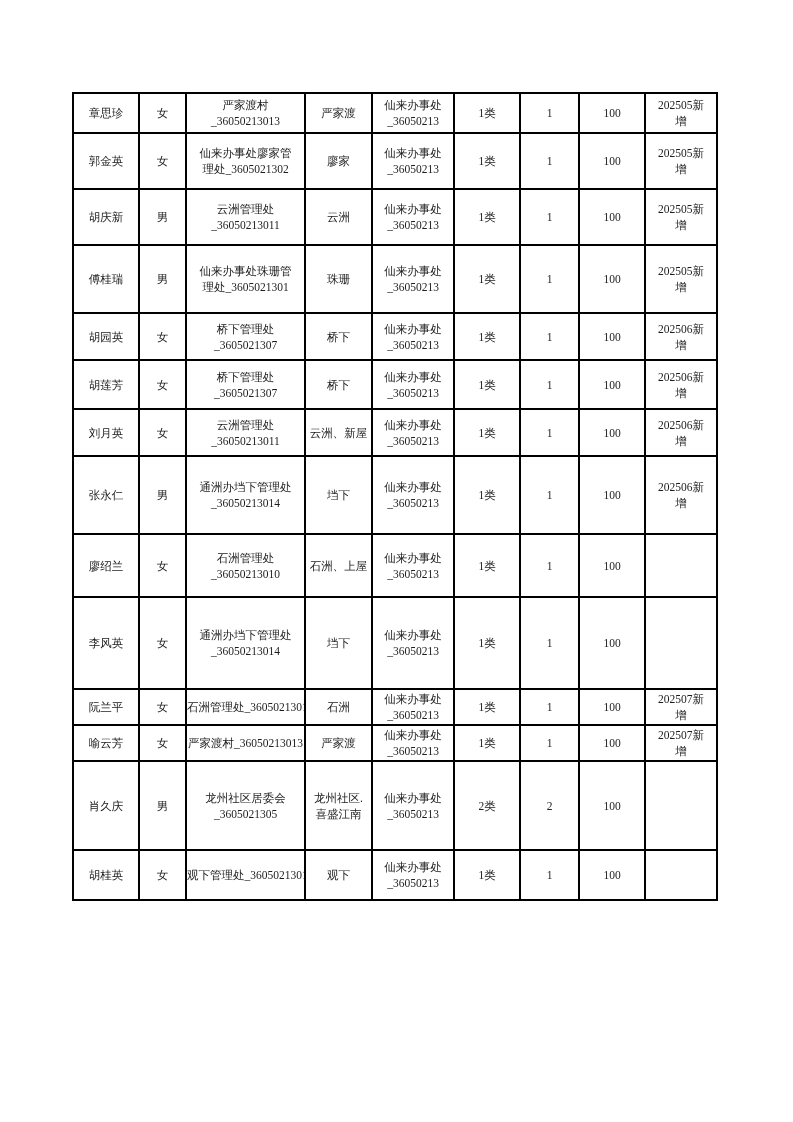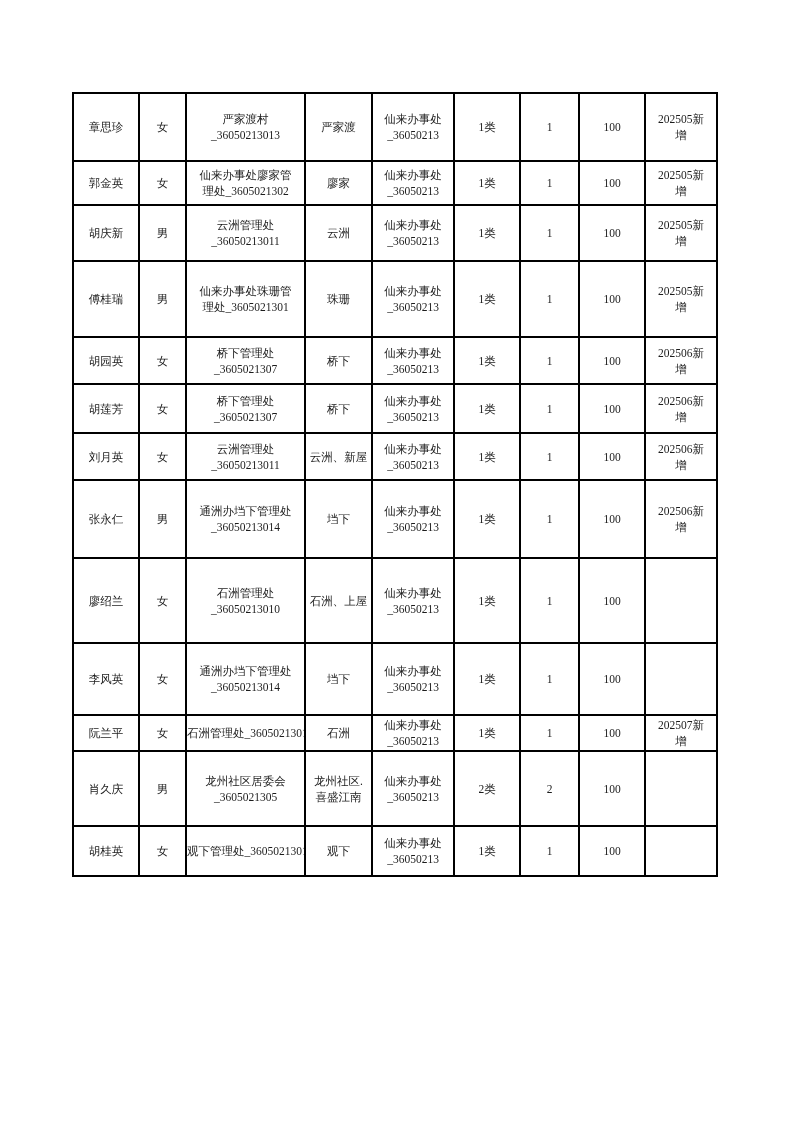--- a/index.html
+++ b/index.html
@@ -47,35 +47,35 @@
         <col style="width:47px">
         <col style="width:119px">
       <col style="width:67px">
         <col style="width:82px">
         <col style="width:66px">
       <col style="width:59px">
         <col style="width:66px">
         <col style="width:72px">
     </colgroup>
     <tbody>
-      <tr style="height:68px">
+      <tr style="height:40px">
         <td>章思珍</td>
         <td>女</td>
         <td>严家渡村
 _36050213013</td>
         <td>严家渡</td>
         <td>仙来办事处
 _36050213</td>
         <td>1类</td>
         <td>1</td>
         <td>100</td>
         <td>202505新
 增</td>
       </tr>
-      <tr style="height:44px">
+      <tr style="height:56px">
         <td>郭金英</td>
         <td>女</td>
         <td>仙来办事处廖家管
 理处_3605021302</td>
         <td>廖家</td>
         <td>仙来办事处
 _36050213</td>
         <td>1类</td>
         <td>1</td>
         <td>100</td>
@@ -89,21 +89,21 @@
 _36050213011</td>
         <td>云洲</td>
         <td>仙来办事处
 _36050213</td>
         <td>1类</td>
         <td>1</td>
         <td>100</td>
         <td>202505新
 增</td>
       </tr>
-      <tr style="height:76px">
+      <tr style="height:68px">
         <td>傅桂瑞</td>
         <td>男</td>
         <td>仙来办事处珠珊管
 理处_3605021301</td>
         <td>珠珊</td>
         <td>仙来办事处
 _36050213</td>
         <td>1类</td>
         <td>1</td>
         <td>100</td>
@@ -159,34 +159,34 @@
 _36050213014</td>
         <td>垱下</td>
         <td>仙来办事处
 _36050213</td>
         <td>1类</td>
         <td>1</td>
         <td>100</td>
         <td>202506新
 增</td>
       </tr>
-      <tr style="height:85px">
+      <tr style="height:63px">
         <td>廖绍兰</td>
         <td>女</td>
         <td>石洲管理处
 _36050213010</td>
         <td class="clip">石洲、上屋</td>
         <td>仙来办事处
 _36050213</td>
         <td>1类</td>
         <td>1</td>
         <td>100</td>
         <td></td>
       </tr>
-      <tr style="height:72px">
+      <tr style="height:92px">
         <td>李风英</td>
         <td>女</td>
         <td>通洲办垱下管理处
 _36050213014</td>
         <td>垱下</td>
         <td>仙来办事处
 _36050213</td>
         <td>1类</td>
         <td>1</td>
         <td>100</td>
@@ -198,21 +198,34 @@
         <td class="clip">石洲管理处_36050213010</td>
         <td>石洲</td>
         <td>仙来办事处
 _36050213</td>
         <td>1类</td>
         <td>1</td>
         <td>100</td>
         <td>202507新
 增</td>
       </tr>
-      <tr style="height:75px">
+      <tr style="height:34px">
+        <td>喻云芳</td>
+        <td>女</td>
+        <td class="clip">严家渡村_36050213013</td>
+        <td>严家渡</td>
+        <td>仙来办事处
+_36050213</td>
+        <td>1类</td>
+        <td>1</td>
+        <td>100</td>
+        <td>202507新
+增</td>
+      </tr>
+      <tr style="height:89px">
         <td>肖久庆</td>
         <td>男</td>
         <td>龙州社区居委会
 _3605021305</td>
         <td>龙州社区.
 喜盛江南</td>
         <td>仙来办事处
 _36050213</td>
         <td>2类</td>
         <td>2</td>

